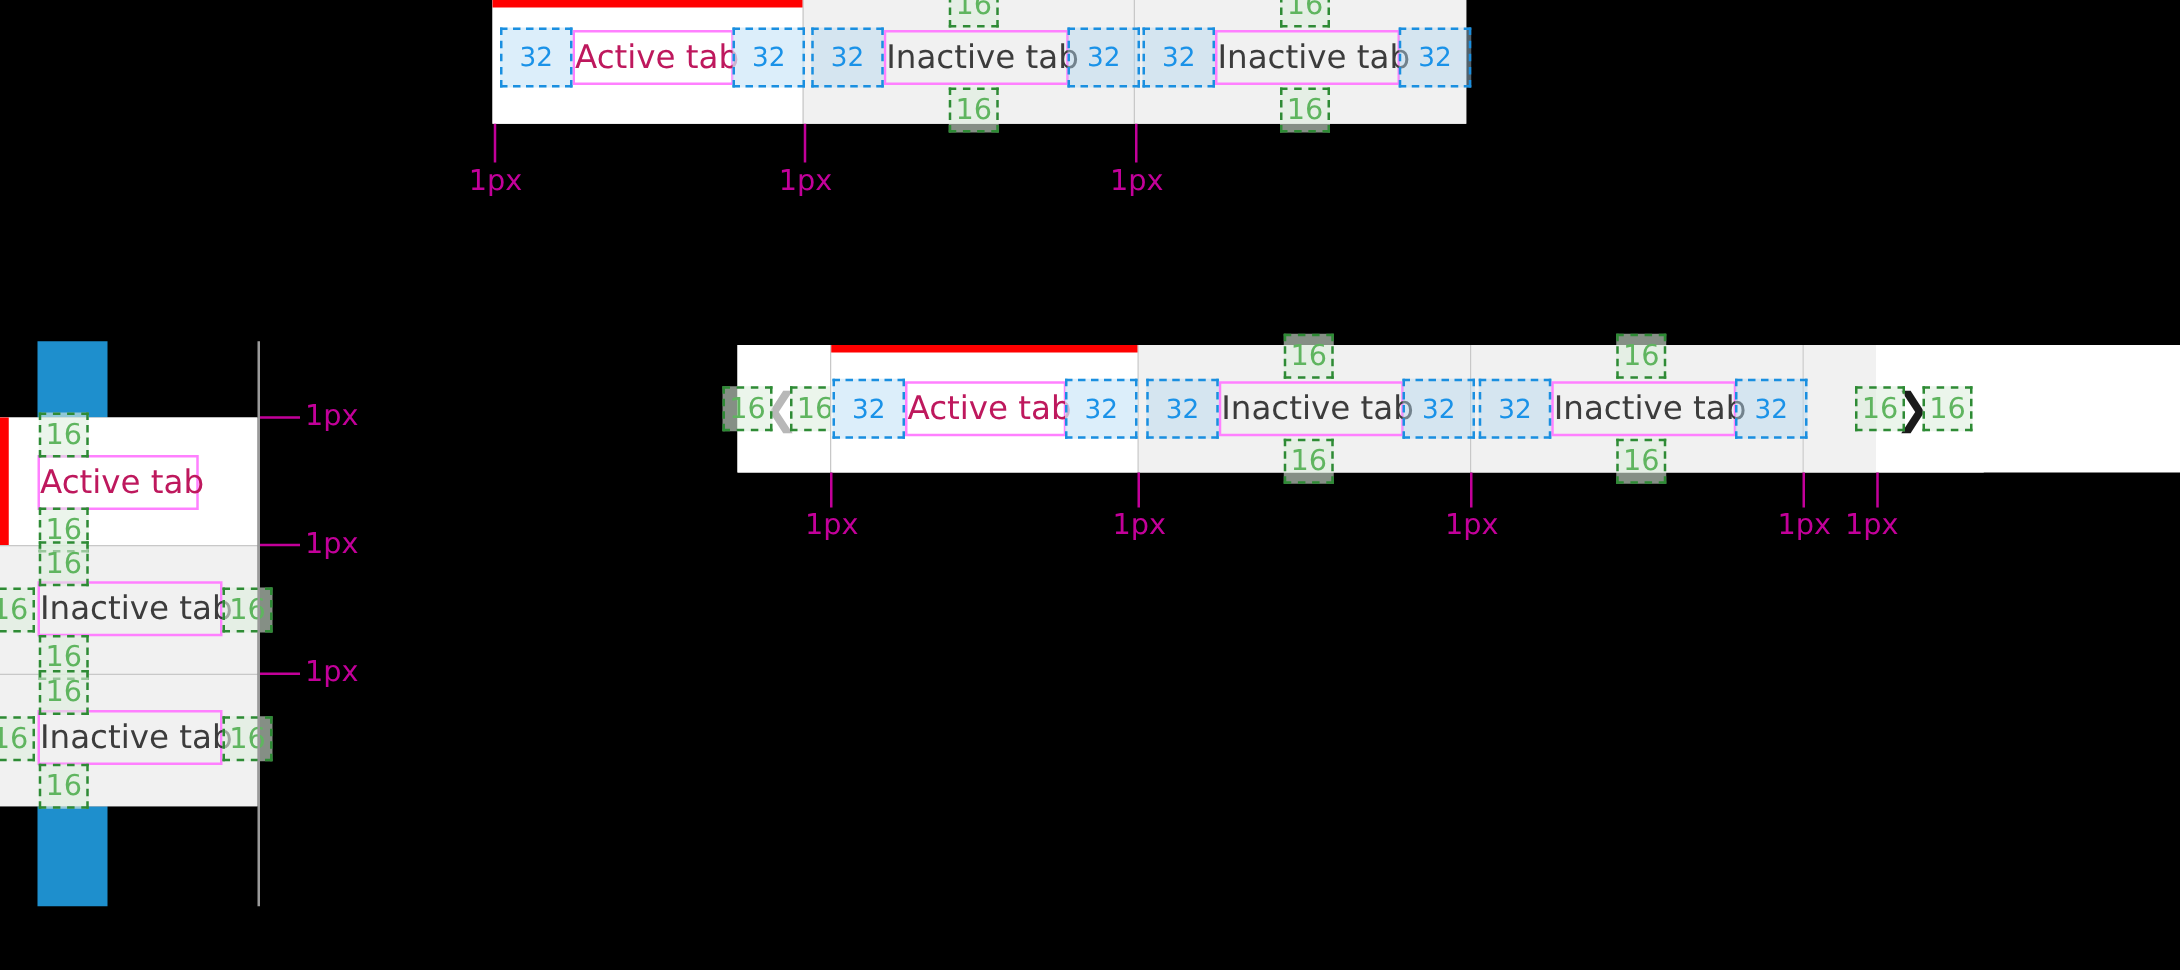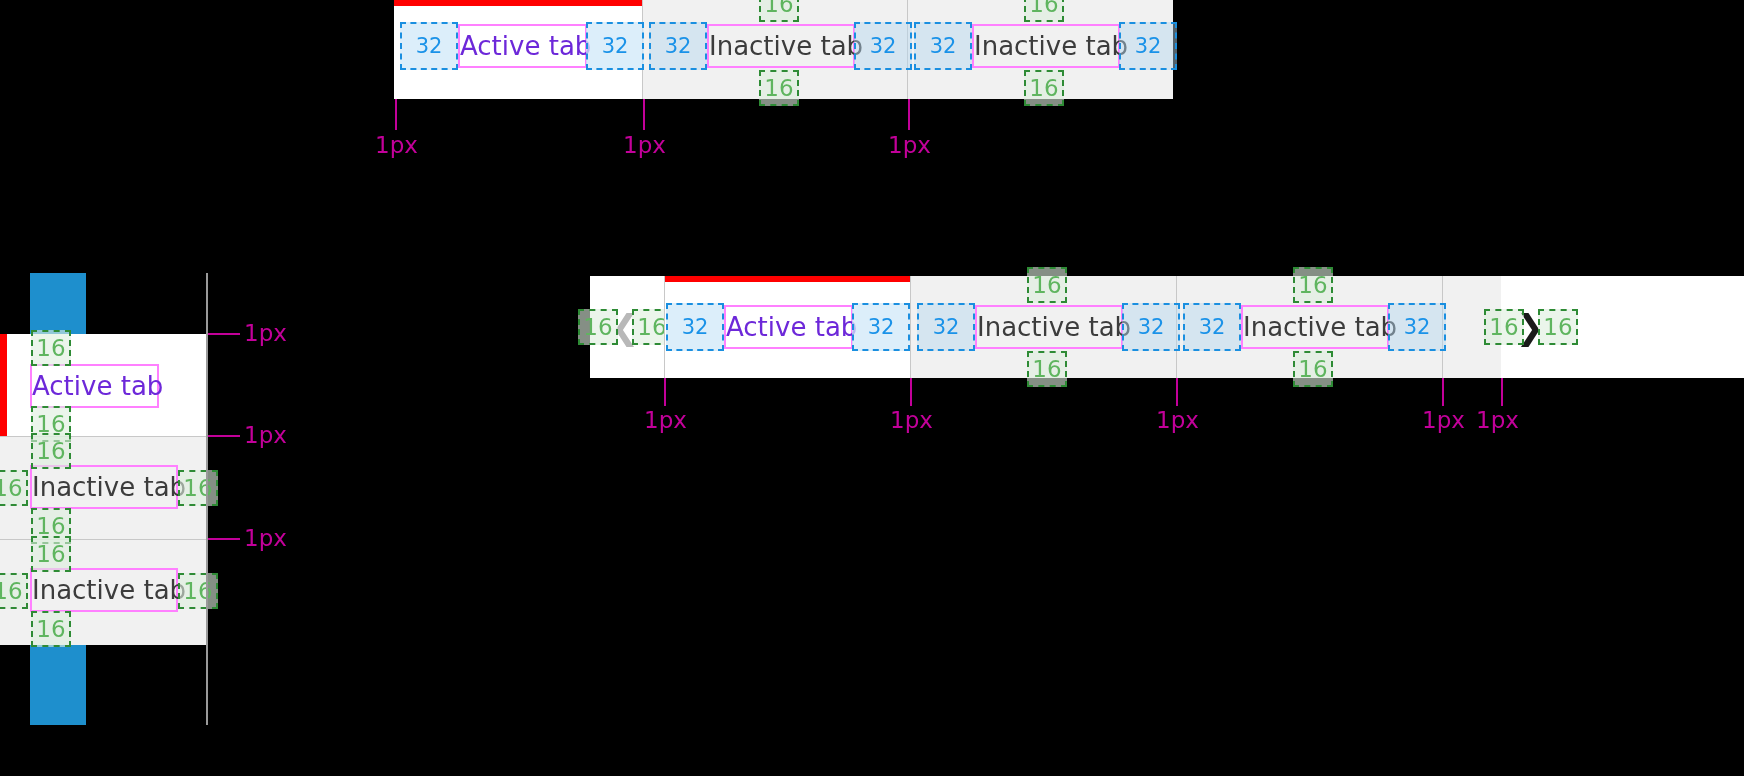--- a/index.html
+++ b/index.html
@@ -16,21 +16,21 @@
   .tab.inactive{background:#f1f1f1;}
   .tab.active{background:#ffffff;}
   .tab-sep{position:absolute;top:0;bottom:0;width:1px;background:#c8c8c8;}
   .redbar{position:absolute;height:6px;background:#ff0000;}
 
   .tablabel{
     position:absolute;box-sizing:border-box;border:2px solid #ff80ff;
     display:flex;align-items:center;justify-content:flex-start;
     white-space:nowrap;color:#3c3c3c;background:transparent;
   }
-  .tablabel.on-active{color:#6d28d9;}
+  .tablabel.on-active{color:#be185d;}
 
   
   .chip32{
     position:absolute;box-sizing:border-box;
     border:2px dashed #1a8fe0;background:rgba(180,216,240,.45);
     color:#1a92e8;display:flex;align-items:center;justify-content:center;
     font-size:21px;
   }
   .chip32.light{background:rgba(208,232,248,.75);}
 

